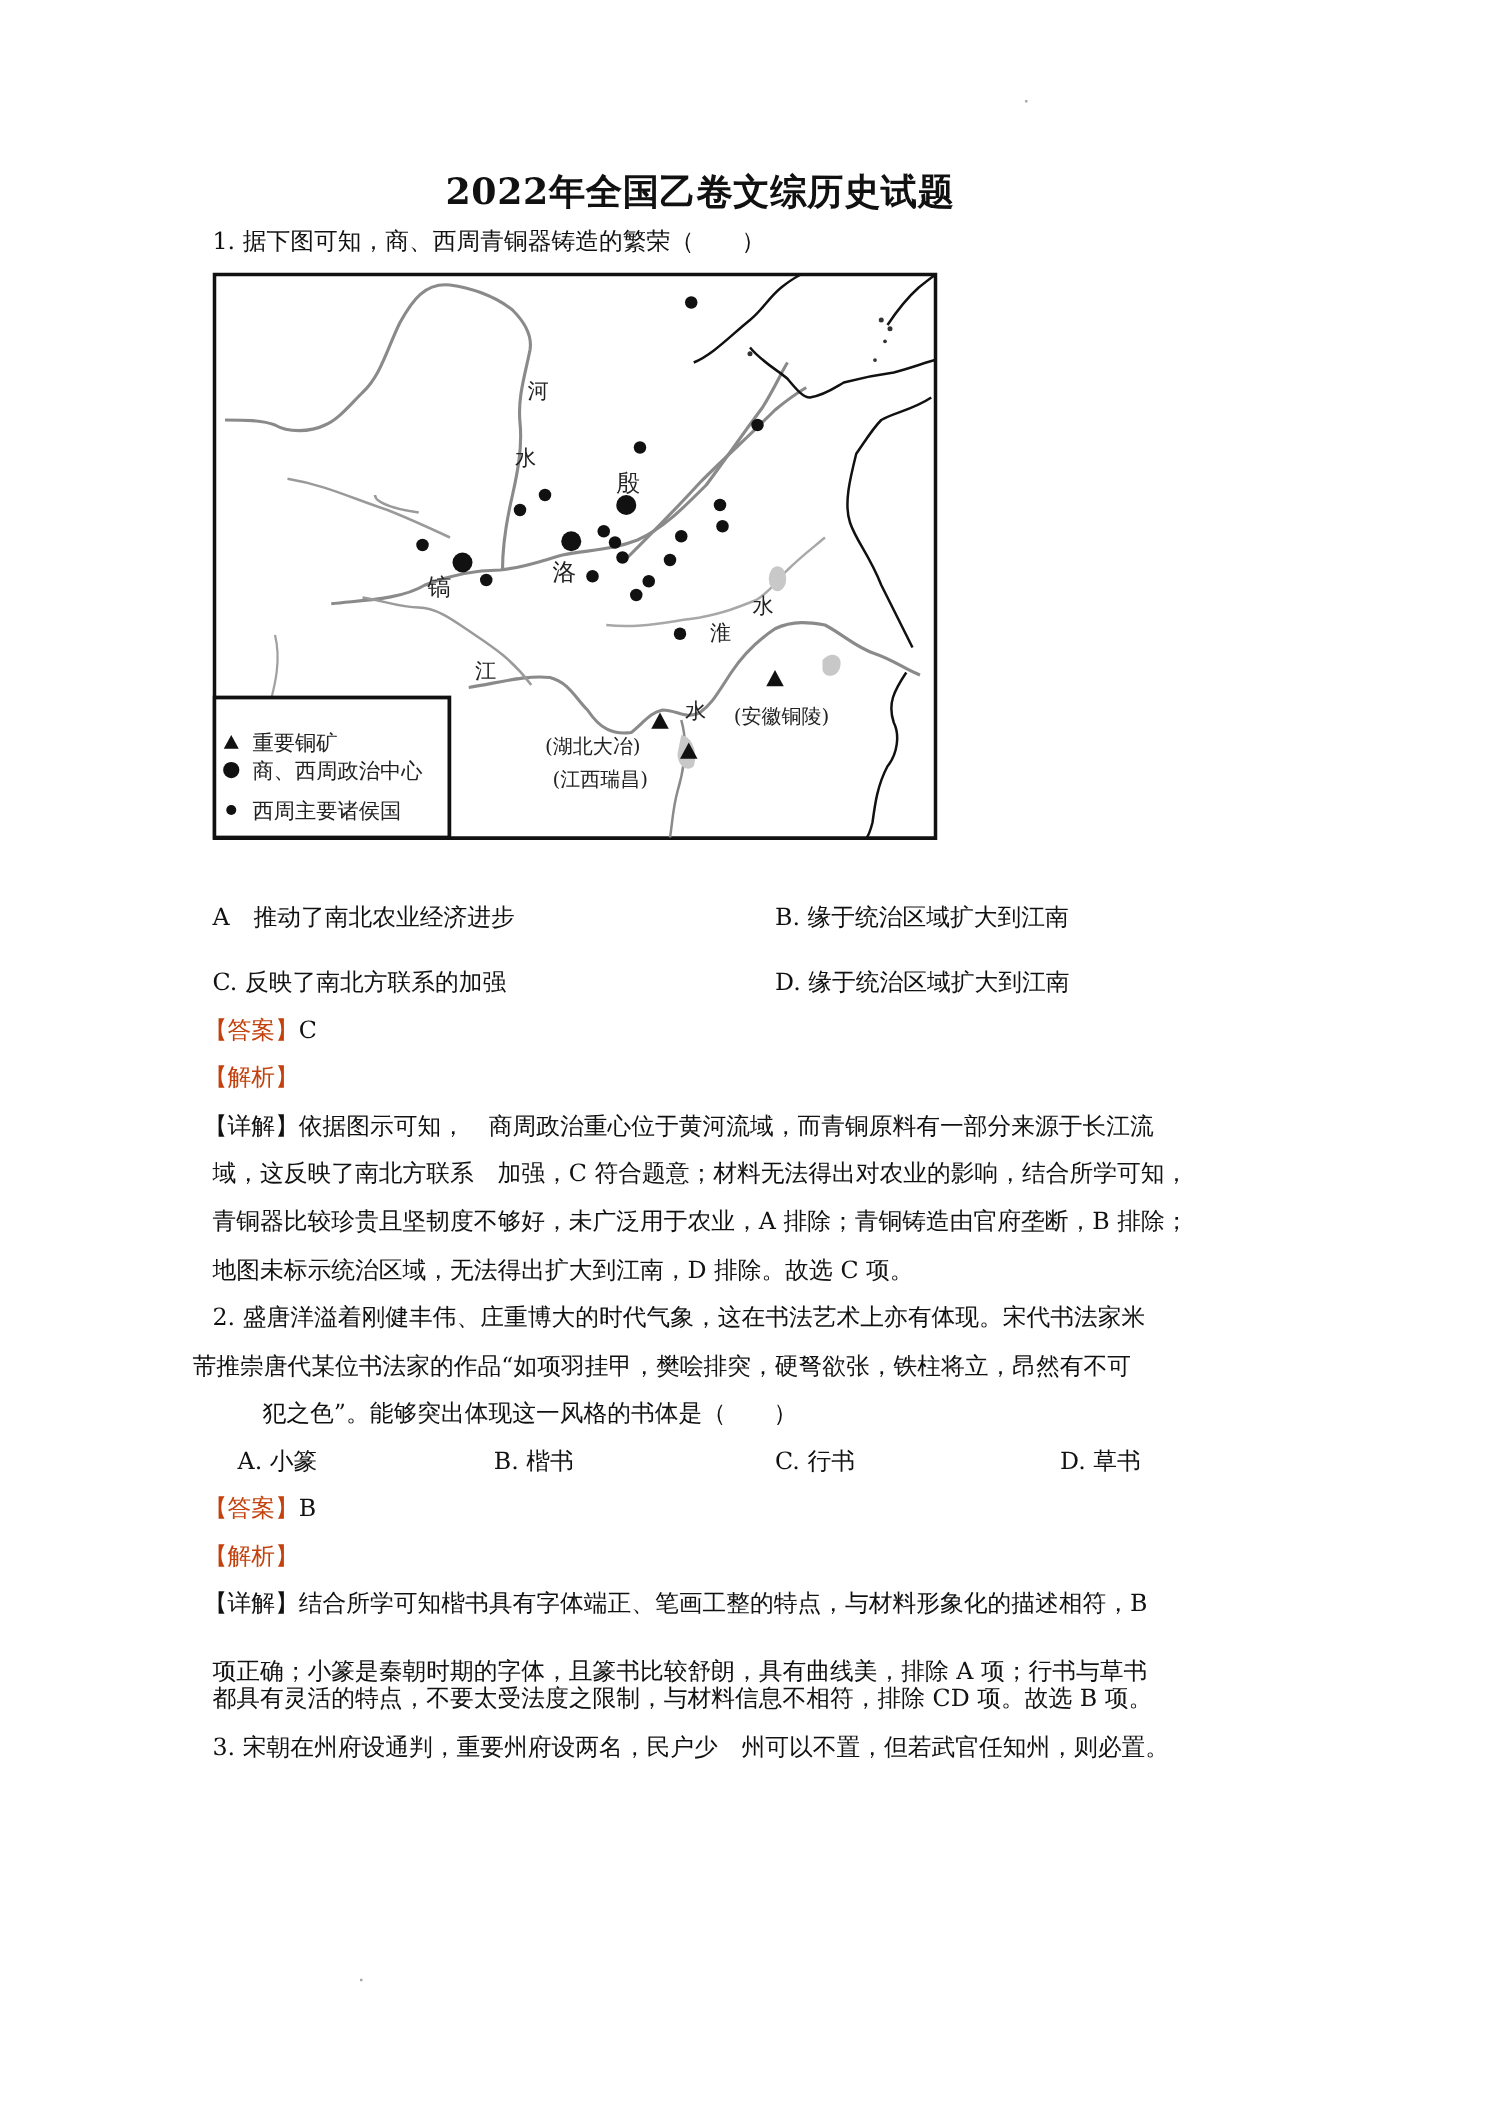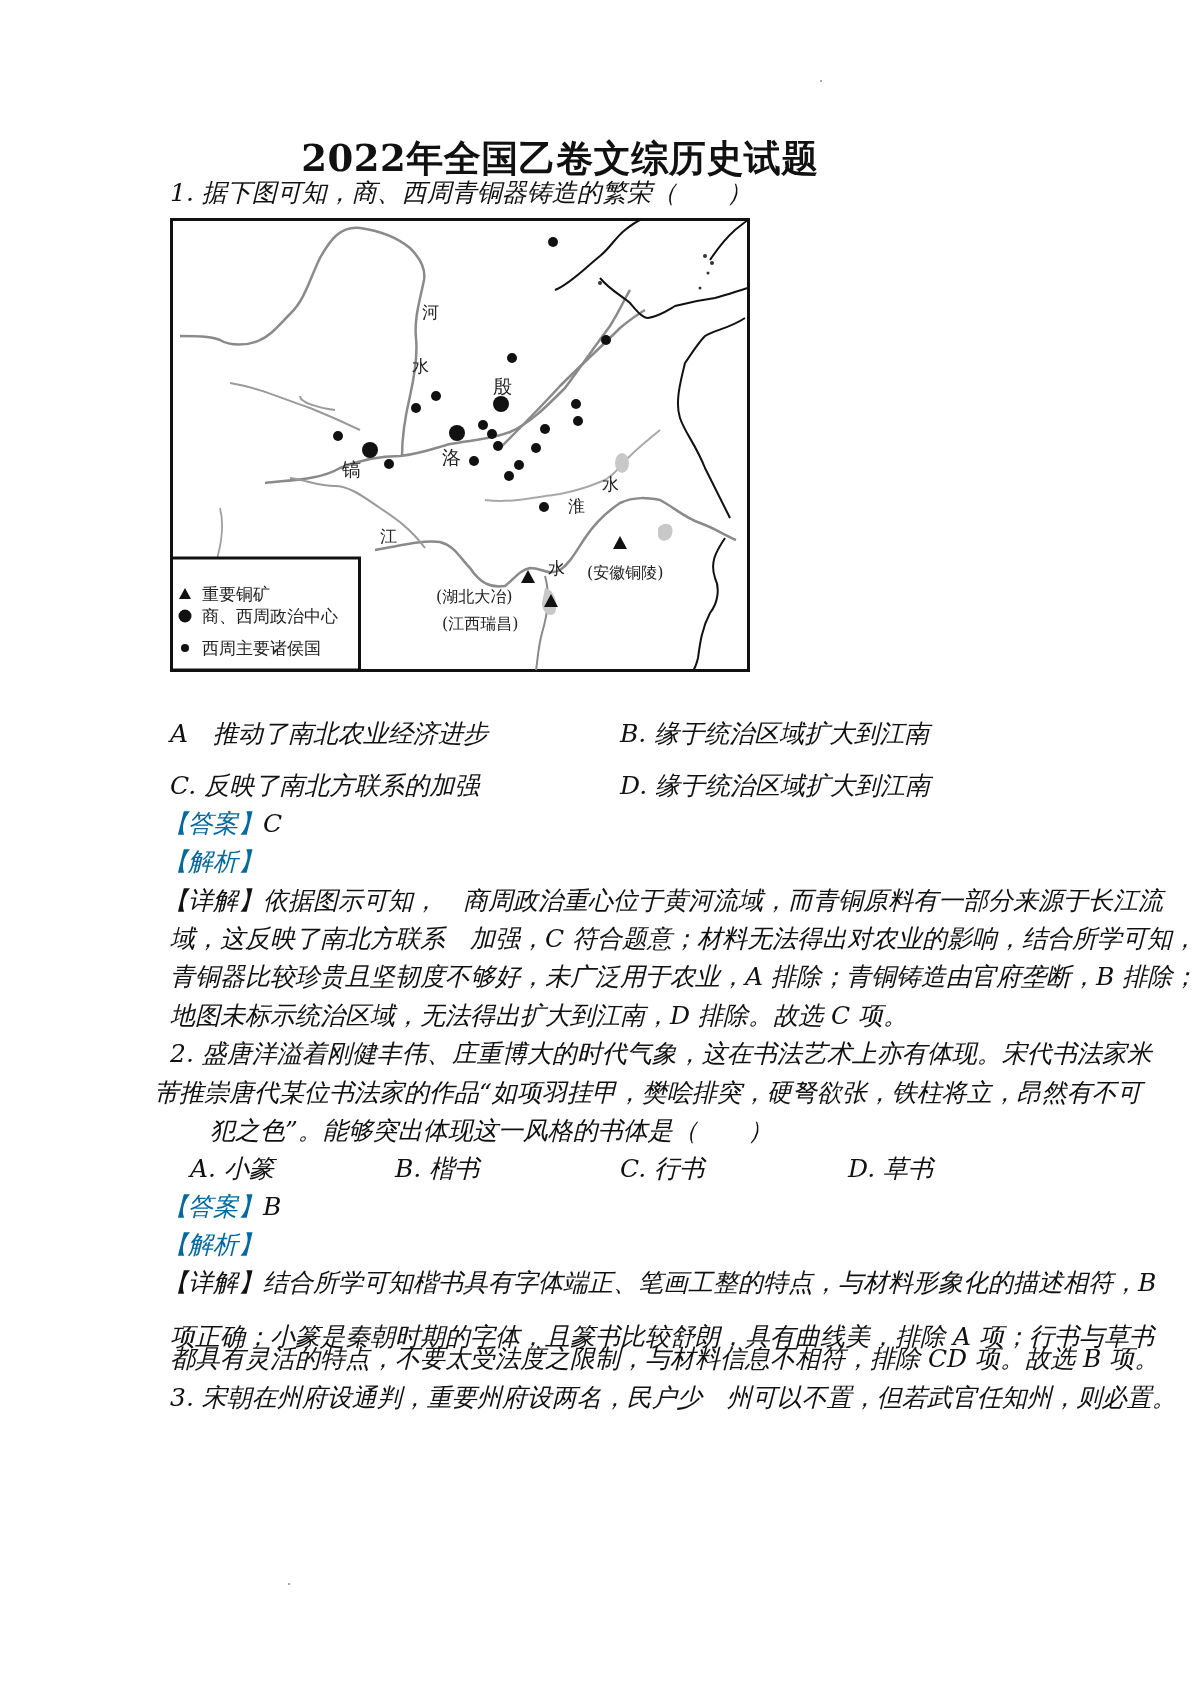--- a/index.html
+++ b/index.html
@@ -1,21 +1,21 @@
 <!DOCTYPE html>
 <html><head>
 <meta charset="utf-8">
 <style>
   html, body { margin: 0; padding: 0; background: #ffffff; }
   body { width: 1200px; height: 1698px; position: relative; overflow: hidden;
          font-family: "DejaVu Serif", "Liberation Serif", serif; color: #111; }
   .abs { position: absolute; white-space: nowrap; }
-  .title { left: 0; width: 1120px; text-align: center; top: 134px; font-size: 37px; font-weight: bold; letter-spacing: 0.5px; }
-  .line { font-size: 25px; line-height: 24px; font-style: italic; }
-  .blue { color: #0369a1; }
+  .title { left: 0; width: 1120px; text-align: center; top: 134px; font-size: 29px; font-weight: bold; letter-spacing: 0.5px; }
+  .line { font-size: 19px; line-height: 24px; }
+  .blue { color: #c2410c; }
   .dot-mark { width: 2px; height: 2px; background: #aaa; }
   #map { position: absolute; left: 170px; top: 218px; width: 580px; height: 454px; }
   .map-label { font-family: "DejaVu Serif", "Liberation Serif", serif; fill: #222; }
   .legend-text { font-family: "DejaVu Serif", "Liberation Serif", serif; fill: #222; font-size: 17px; }
 </style>
 </head>
 <body>
 
 <div class="abs dot-mark" style="left:820px; top:80px;"></div>
 <div class="abs dot-mark" style="left:288px; top:1583px;"></div>

